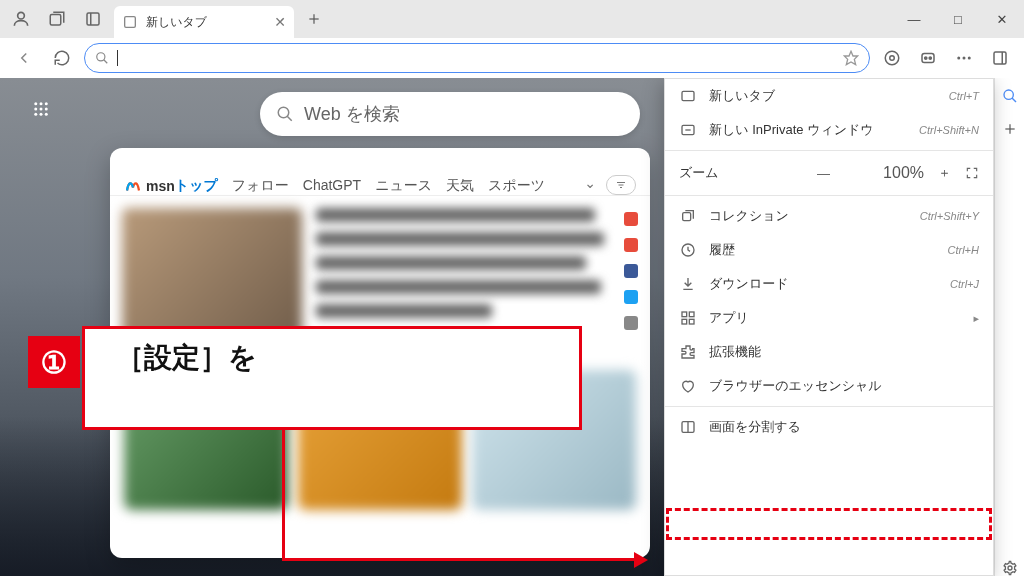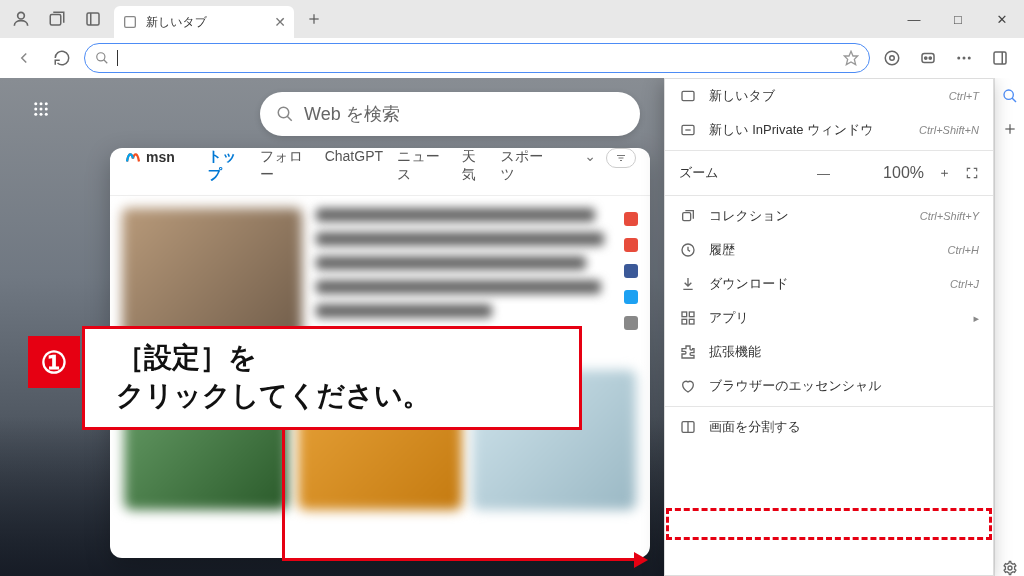--- a/index.html
+++ b/index.html
@@ -25,21 +25,21 @@
 
   
   .content { position:relative; height: calc(576px - 78px); background:#4a5a6a; overflow:hidden; }
   .bg-landscape { position:absolute; inset:0; background: linear-gradient(180deg,#888d93 0%, #707882 40%, #2e3640 100%); }
   .bg-landscape::after { content:""; position:absolute; left:0; right:0; bottom:0; height:160px; background:linear-gradient(180deg, rgba(40,45,55,0) 0%, rgba(20,25,35,.9) 100%); }
   .apps-grid { position:absolute; top:22px; left:32px; color:#fff; }
 
   .searchbar { position:absolute; top:14px; left:260px; width:380px; height:44px; background:#fff; border-radius:22px; display:flex; align-items:center; padding:0 16px; gap:10px; color:#666; font-size:18px; box-shadow:0 2px 6px rgba(0,0,0,.15); }
 
   .msn-card { position:absolute; top:70px; left:110px; width:540px; height:410px; background:#fff; border-radius:12px; box-shadow:0 8px 24px rgba(0,0,0,.25); overflow:hidden; }
-  .msn-header { height:48px; display:flex; align-items:flex-start; padding:0 14px; gap:33px; font-size:14px; border-bottom:1px solid #eee; }
+  .msn-header { height:48px; display:flex; align-items:flex-end; padding:0 14px; gap:0; font-size:14px; border-bottom:1px solid #eee; }
   .msn-logo { display:flex; align-items:center; gap:4px; font-weight:600; color:#333; }
   .msn-nav { display:flex; gap:14px; color:#555; }
   .msn-nav .top { color:#0078d4; font-weight:600; }
   .msn-tools { margin-left:auto; display:flex; gap:10px; color:#777; }
   .msn-tools .pill { border:1px solid #ccc; border-radius:14px; padding:3px 8px; font-size:12px; display:flex; align-items:center; gap:3px;}
   .msn-body { display:flex; padding:12px; gap:14px; }
   .blur-img { background:linear-gradient(135deg,#b89a7a,#6d5a48); filter:blur(6px); border-radius:6px; }
   .hero { width:180px; height:150px; }
   .blur-lines { flex:1; display:flex; flex-direction:column; gap:10px; }
   .bline { height:14px; background:#666; filter:blur(5px); border-radius:4px; }
@@ -379,19 +379,18 @@
       <span>画面を分割する</span>
     </div>
 
   </div>
 
   <div class="anno-badge">
       <span>①</span>
     </div>
   <div class="anno-box">
     <div>［設定］を</div>
-    <div>クリックしてください。</div>
   </div>
   <div class="anno-line-v"></div>
   <div class="anno-line-h"></div>
   <div class="anno-arrow"></div>
   <div class="settings-highlight"></div>
 </div>
 
 </body></html>

